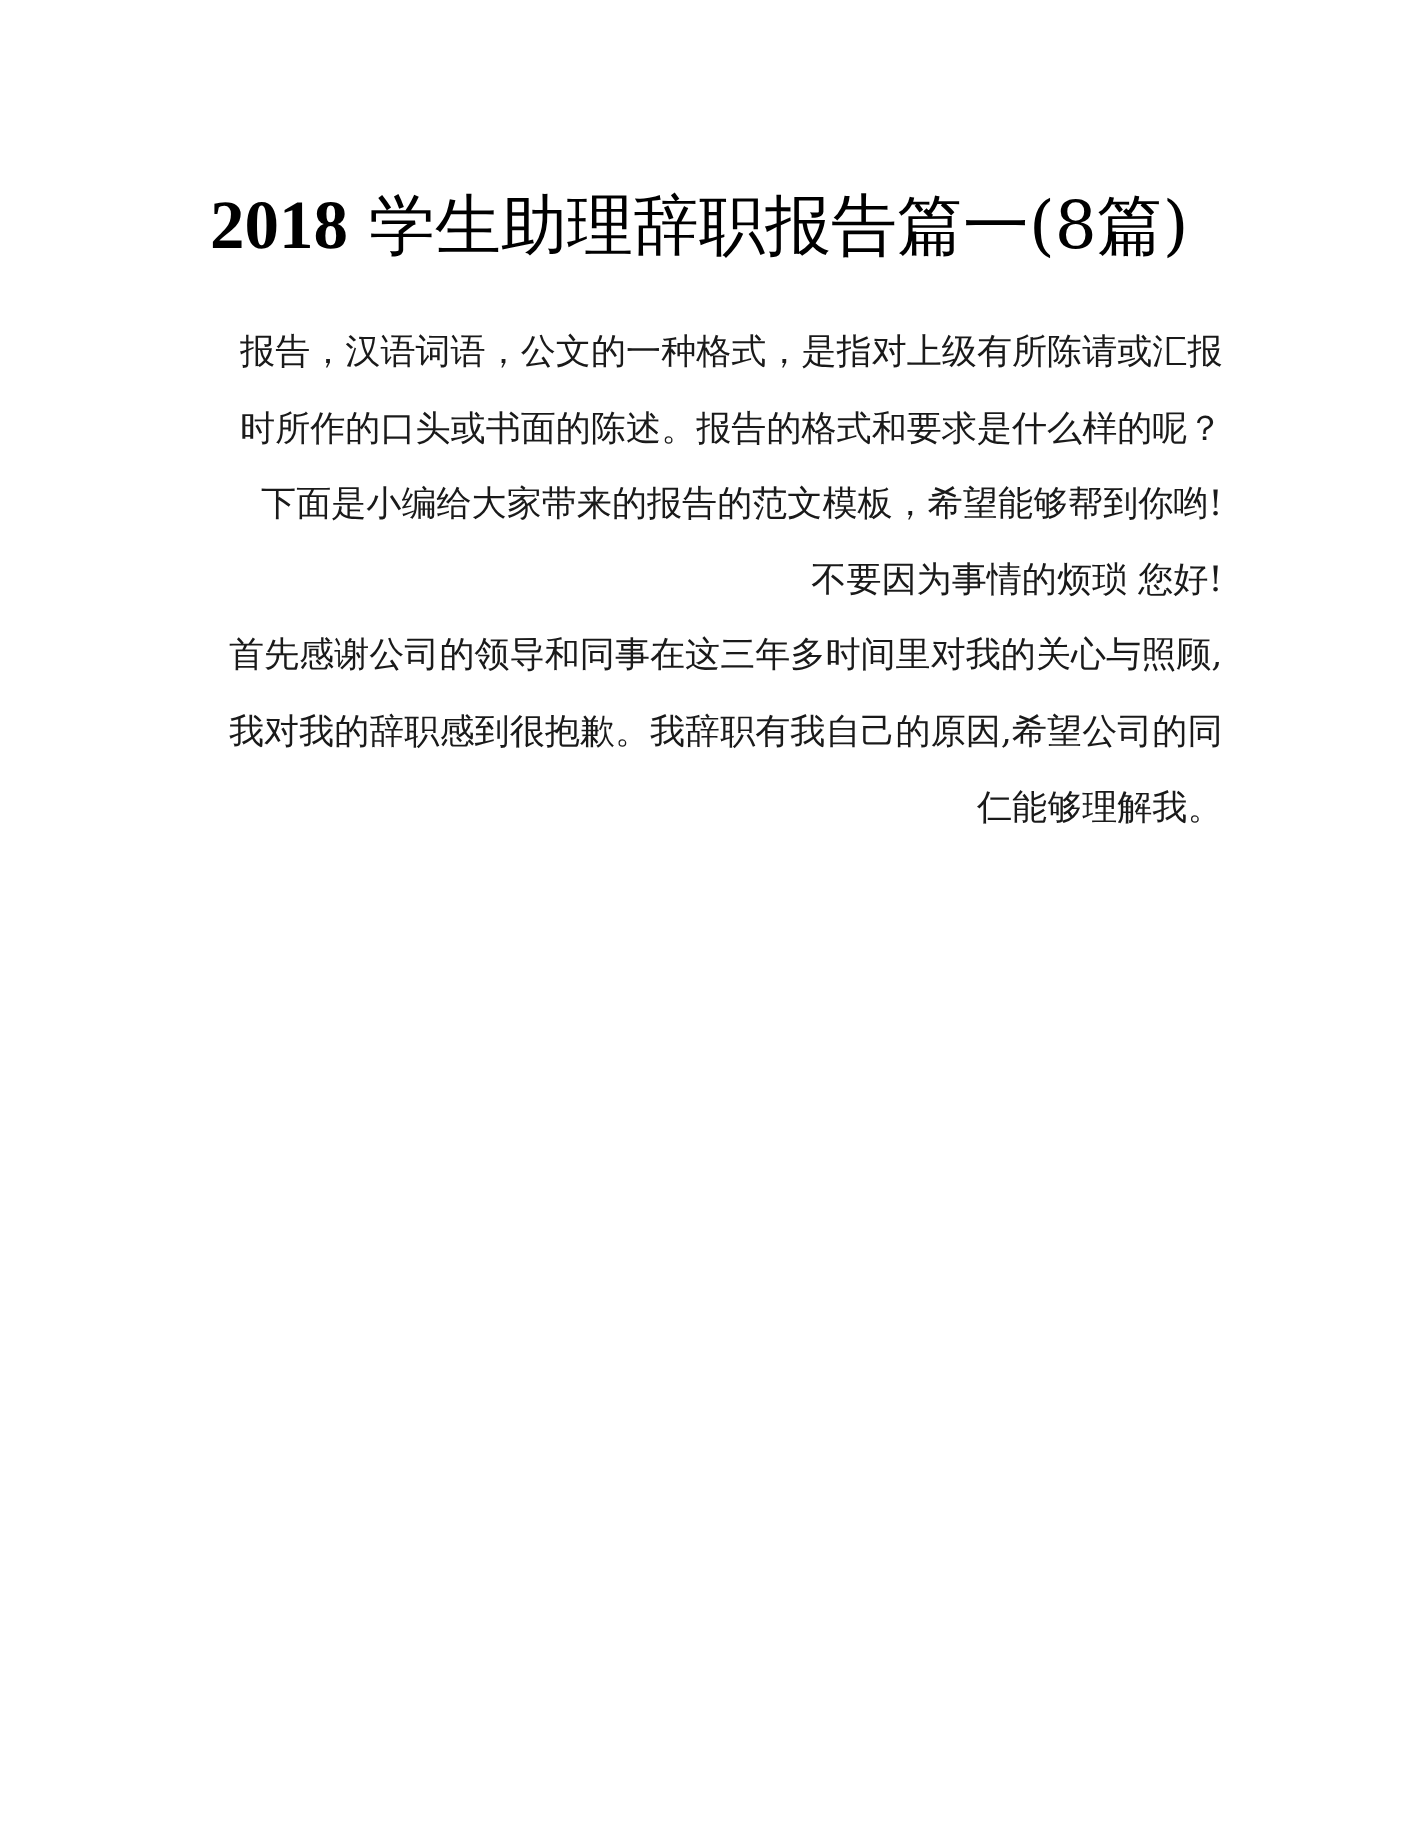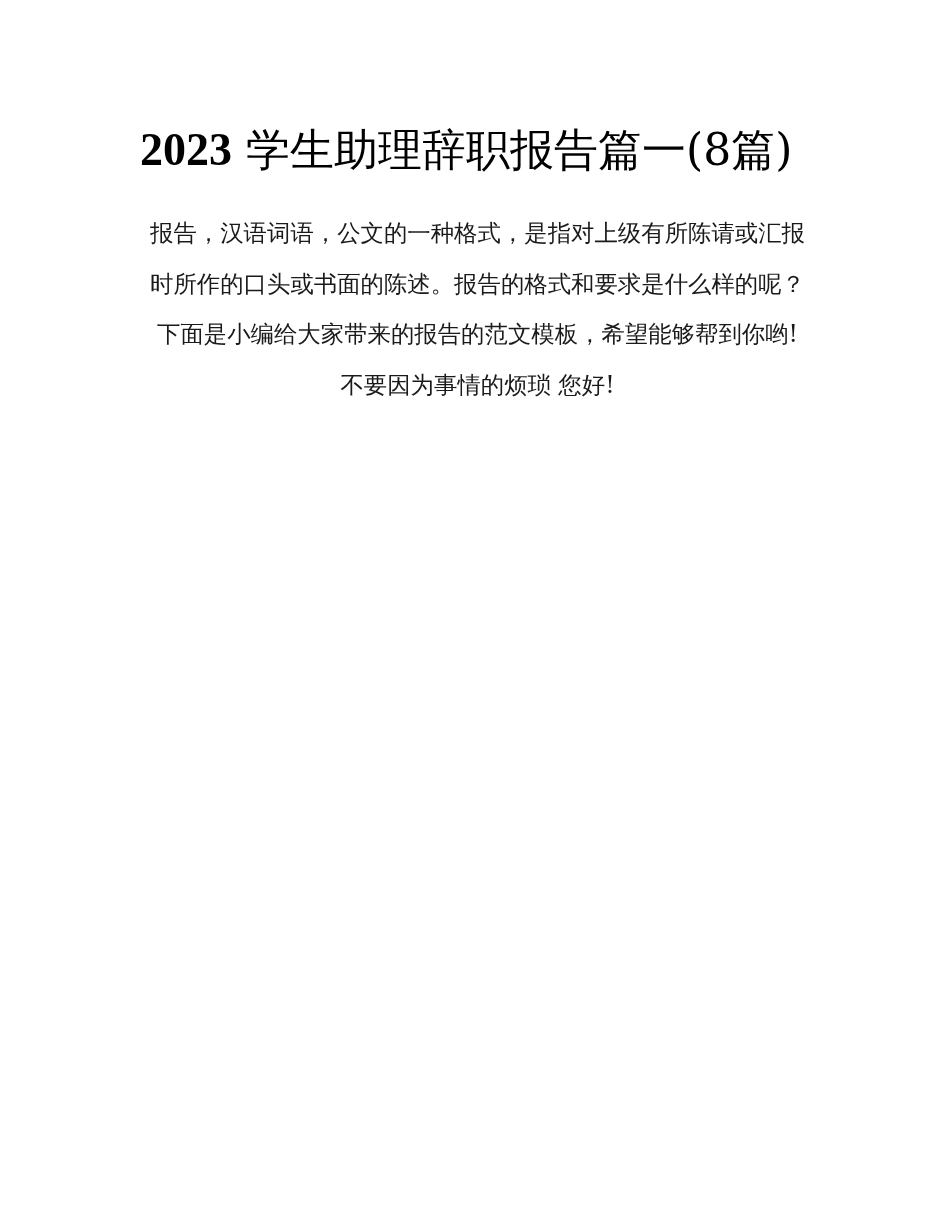--- a/index.html
+++ b/index.html
@@ -33,32 +33,33 @@
       font-family: "Liberation Serif", "DejaVu Serif", serif;
       font-weight: bold;
       font-size: 46px;
     }
     .body-text {
       margin-top: 20px;
       font-family: "DejaVu Serif", "Liberation Serif", serif;
       font-size: 23.4px;
       line-height: 50.6px;
       color: #1a1a1a;
-      text-align: center;
+      text-align: right;
     }
     .body-text p {
       margin: 0;
       padding: 0;
       word-break: break-all;
       line-break: anywhere;
     }
   </style>
 </head>
 <body>
 
 <div class="page">
-  <h1 class="doc-title"><span class="year">2023</span> <span>学生助理辞职报告篇一(8篇)</span></h1>
+  <h1 class="doc-title"><span class="year">2018</span> <span>学生助理辞职报告篇一(8篇)</span></h1>
 
   <div class="body-text">
     <p>报告，汉语词语，公文的一种格式，是指对上级有所陈请或汇报时所作的口头或书面的陈述。报告的格式和要求是什么样的呢？下面是小编给大家带来的报告的范文模板，希望能够帮到你哟!</p>
     <p>不要因为事情的烦琐 您好!</p>
+    <p>首先感谢公司的领导和同事在这三年多时间里对我的关心与照顾,我对我的辞职感到很抱歉。我辞职有我自己的原因,希望公司的同仁能够理解我。</p>
   </div>
 </div>
 
 </body></html>

